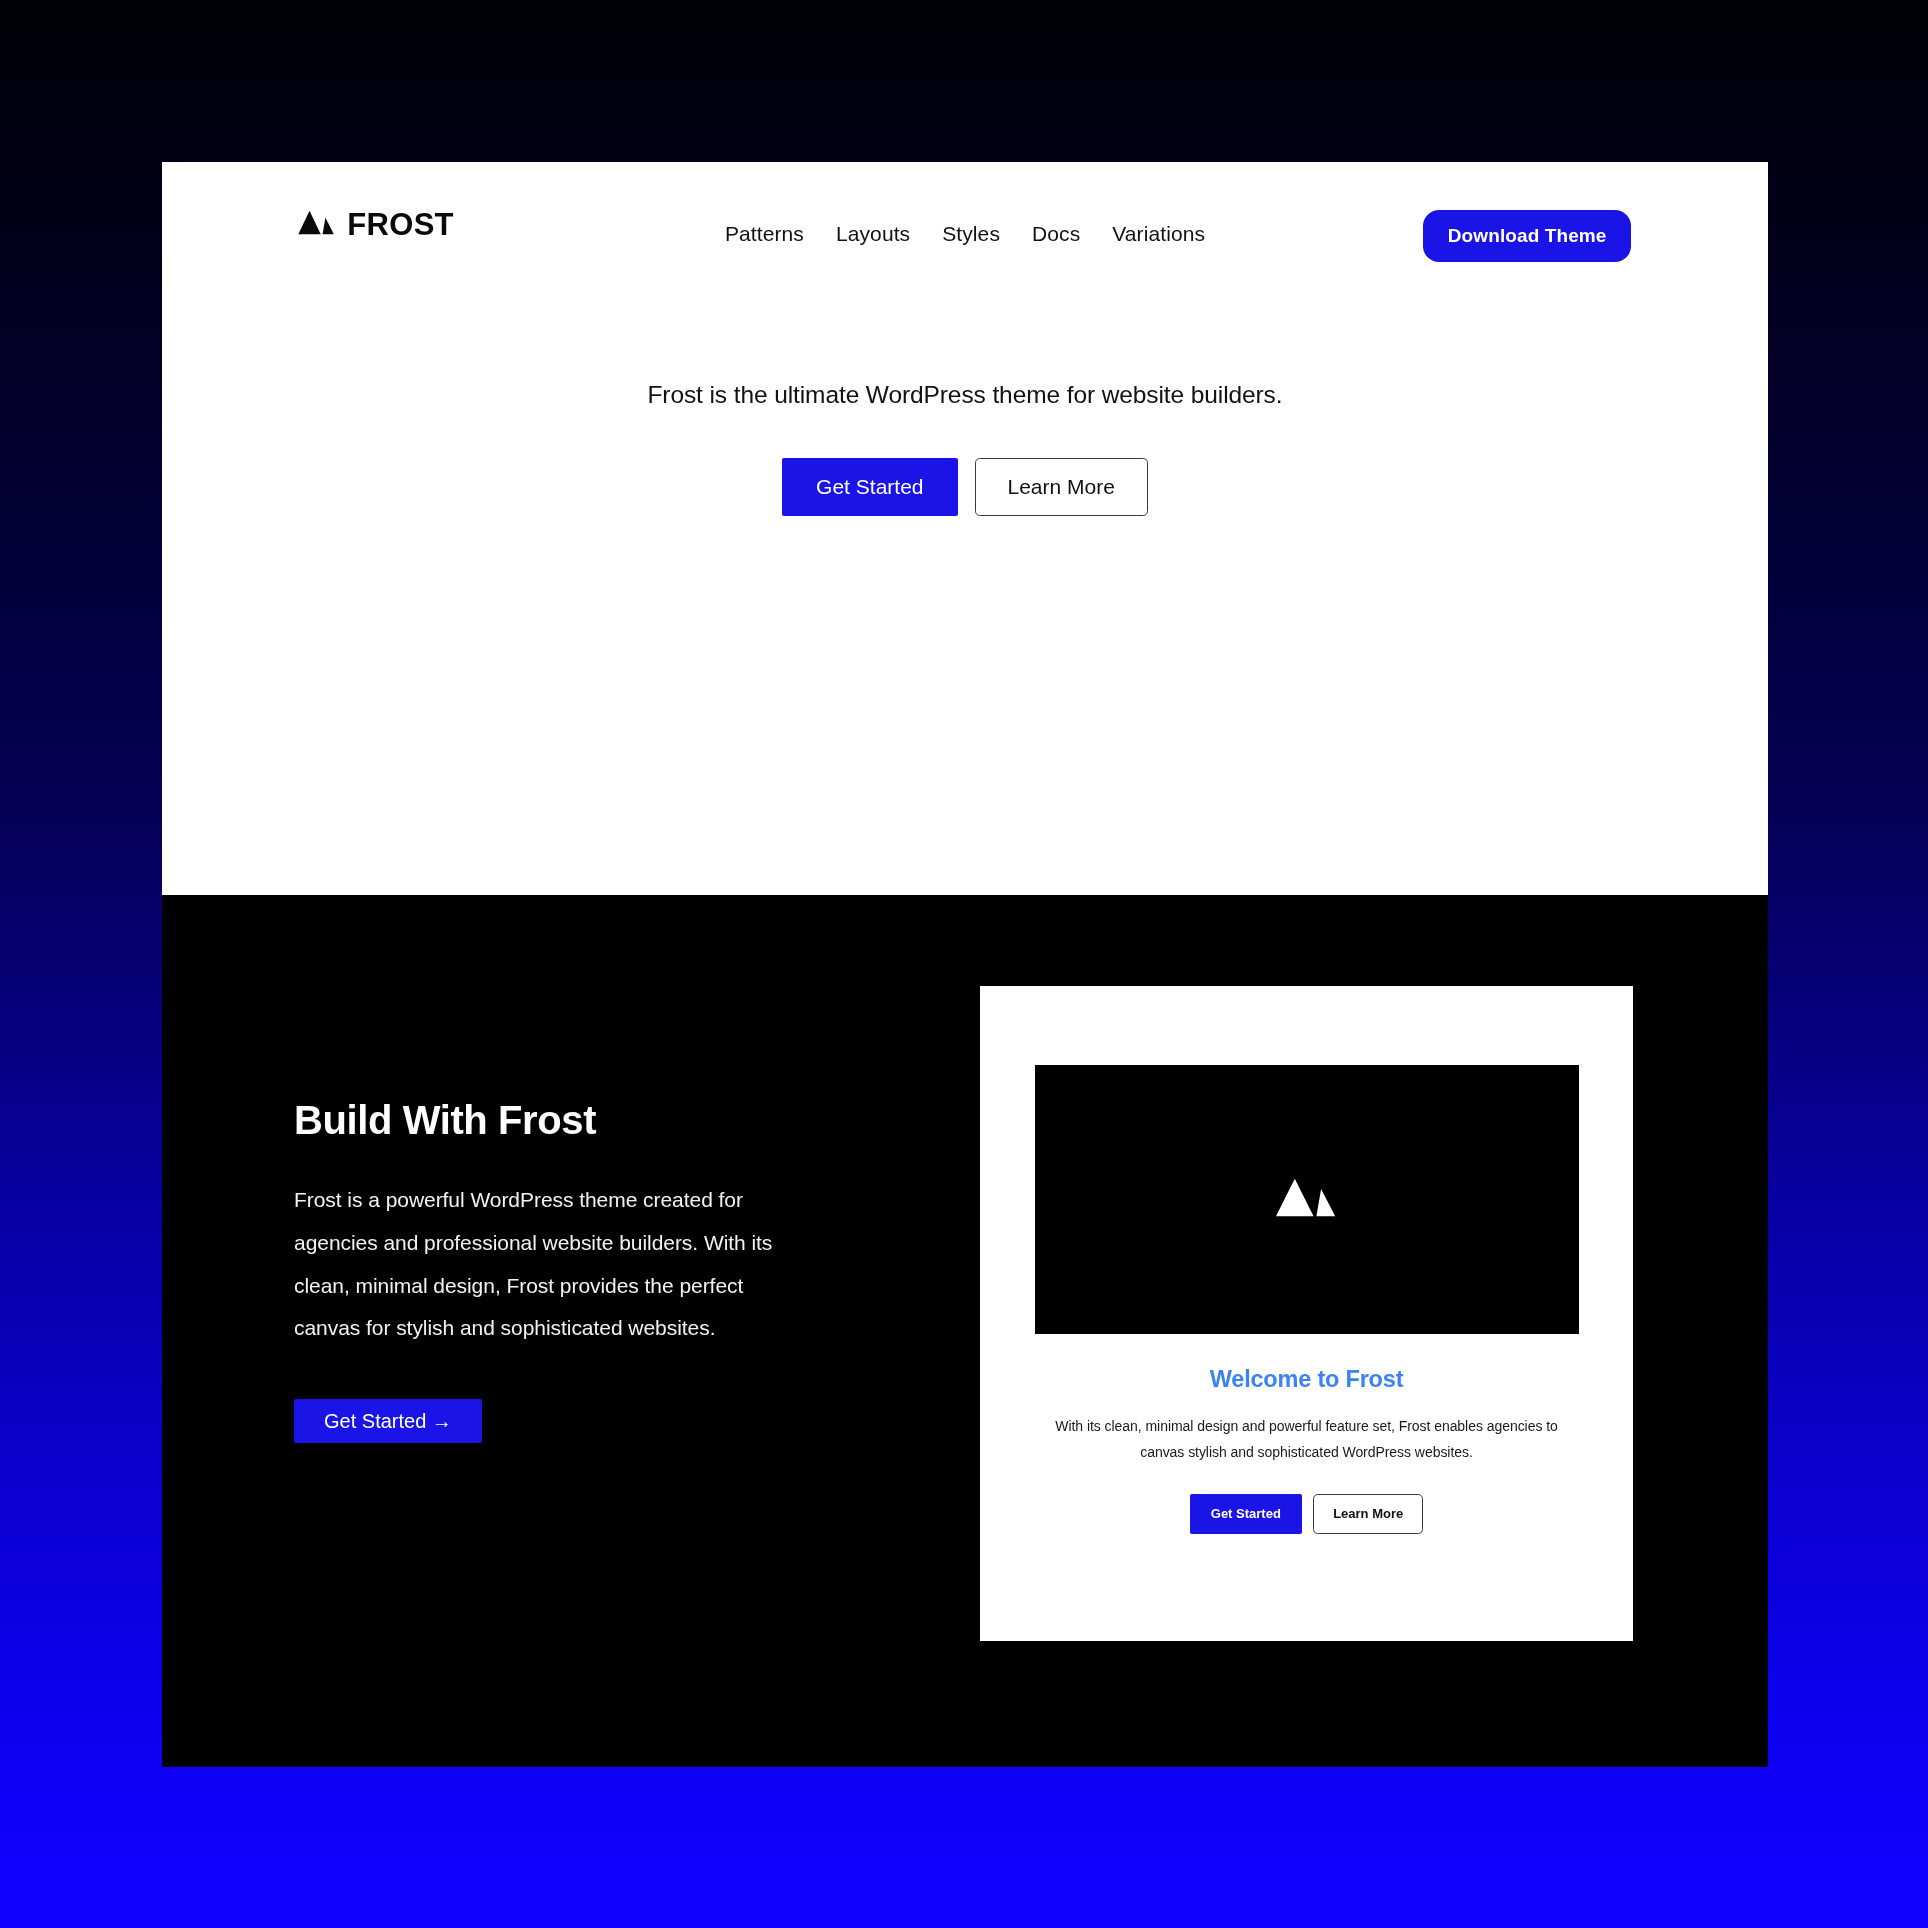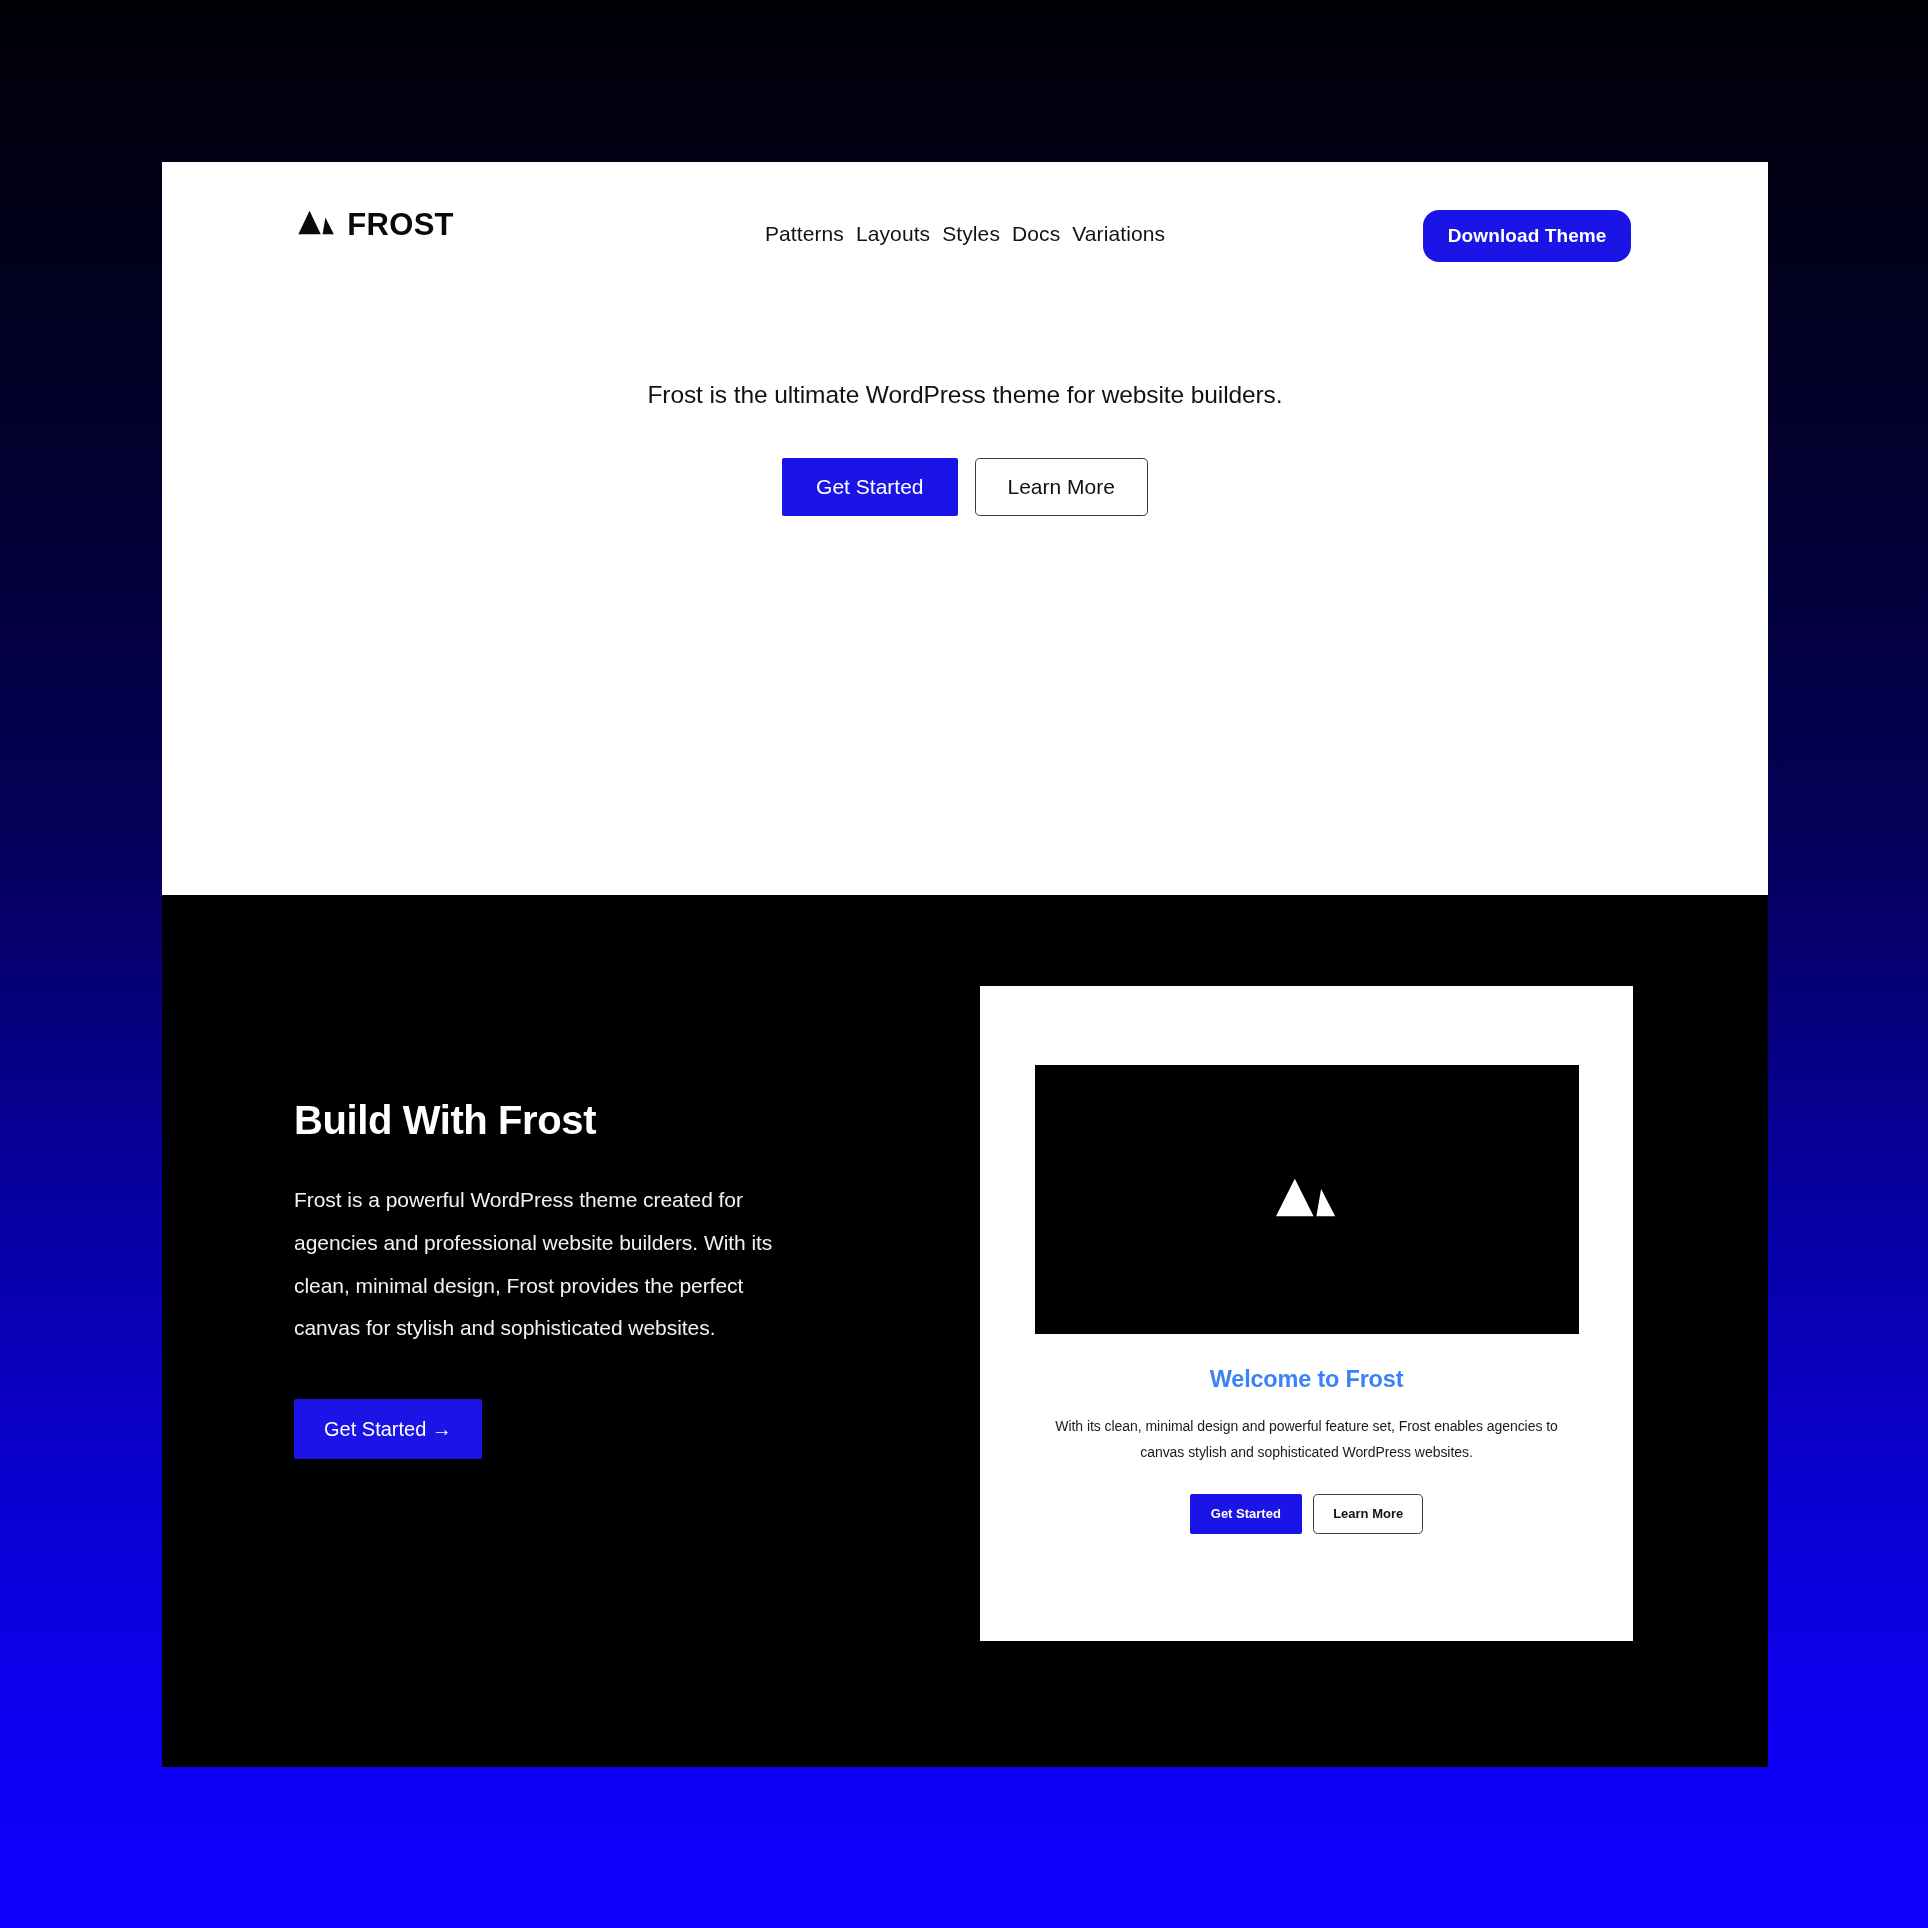--- a/index.html
+++ b/index.html
@@ -63,21 +63,21 @@
     color:#0a0a0a;
     line-height:1;
     text-align:right;
   }
 
   #main-nav {
     position:absolute;
     left:50%; top:60px;
     transform:translateX(-50%);
     display:flex;
-    gap:12px;
+    gap:32px;
     white-space:nowrap;
   }
   #main-nav a {
     font-size:21px;
     color:#121212;
     text-decoration:none;
     letter-spacing:0.1px;
   }
 
   #download-theme-button {
@@ -176,21 +176,21 @@
   #build-body {
     margin-top:36px;
     font-size:21px;
     line-height:2.04;
     color:#f2f2f2;
     letter-spacing:-0.05px;
   }
 
   #build-get-started {
     margin-top:49px;
-    height:60px;
+    height:44px;
     padding:0 30px;
     font-size:20px;
     font-weight:500;
   }
 
   
   #preview-card {
     position:absolute;
     left:818px;
     top:683px;

